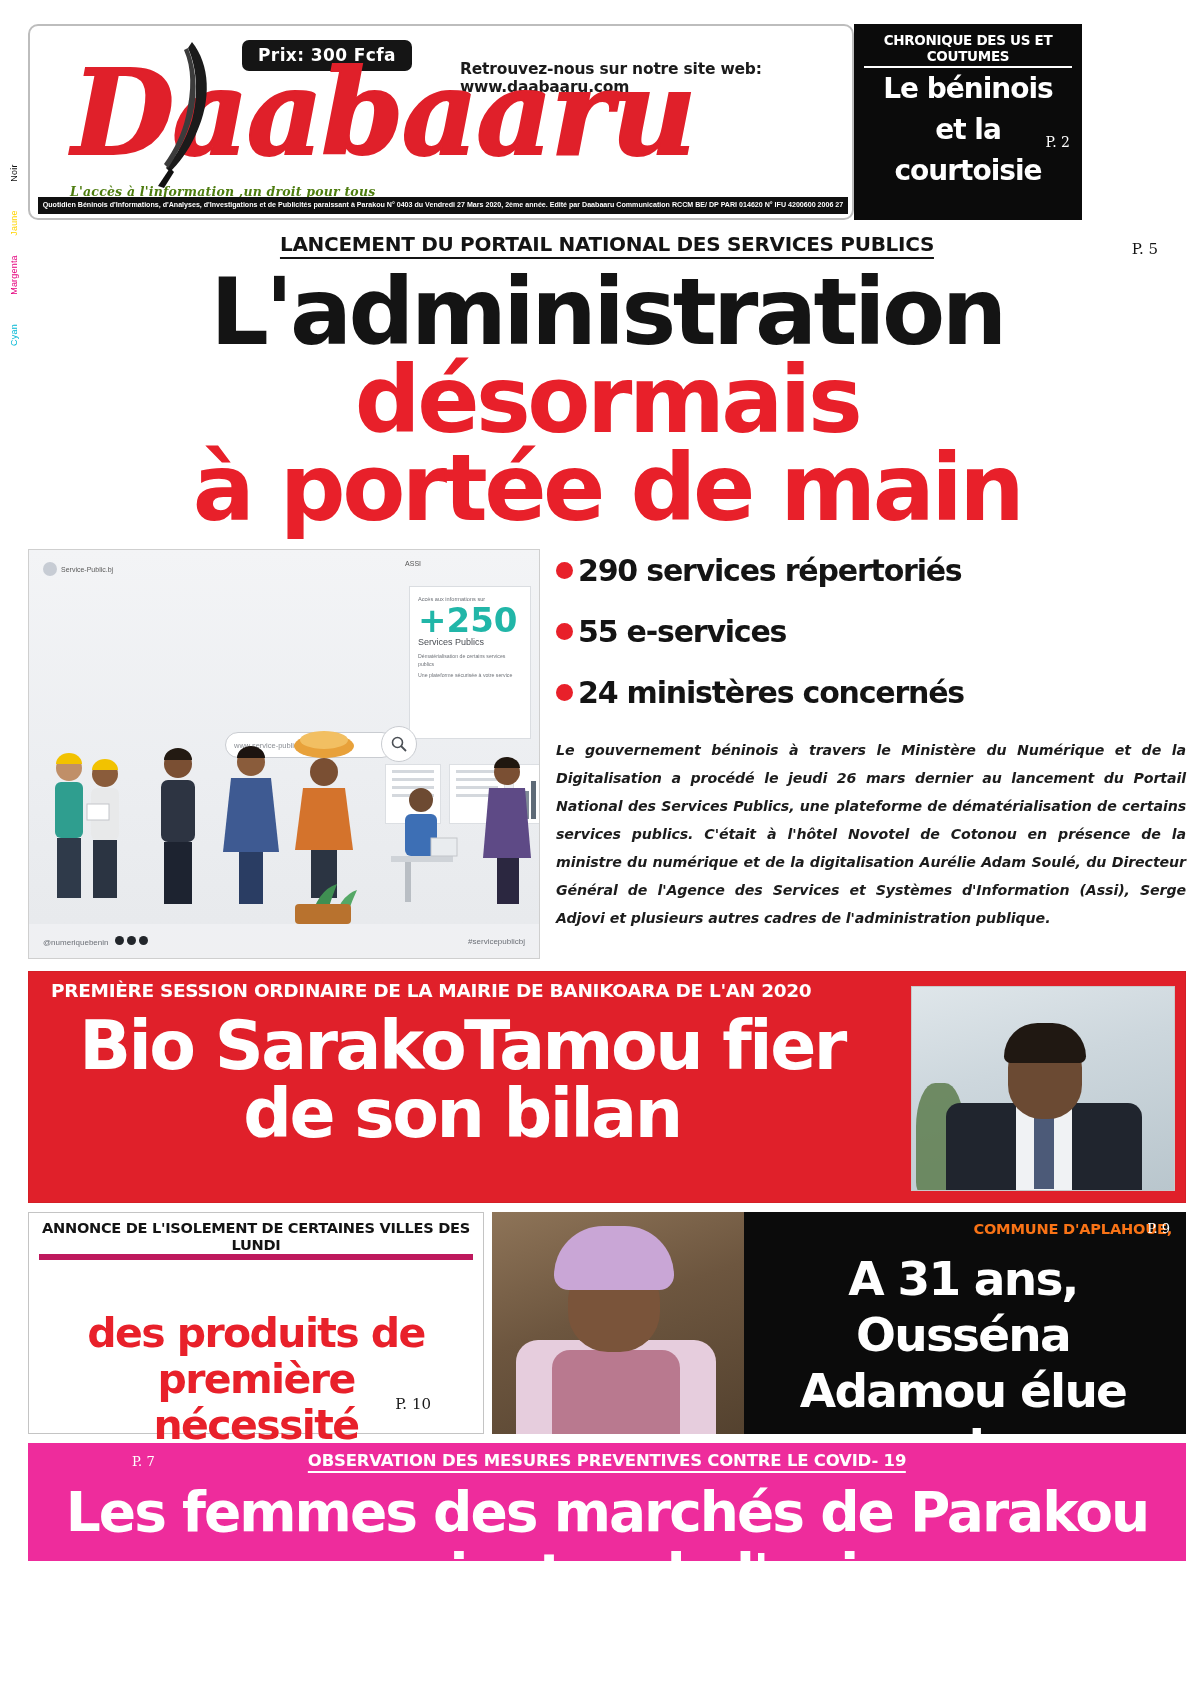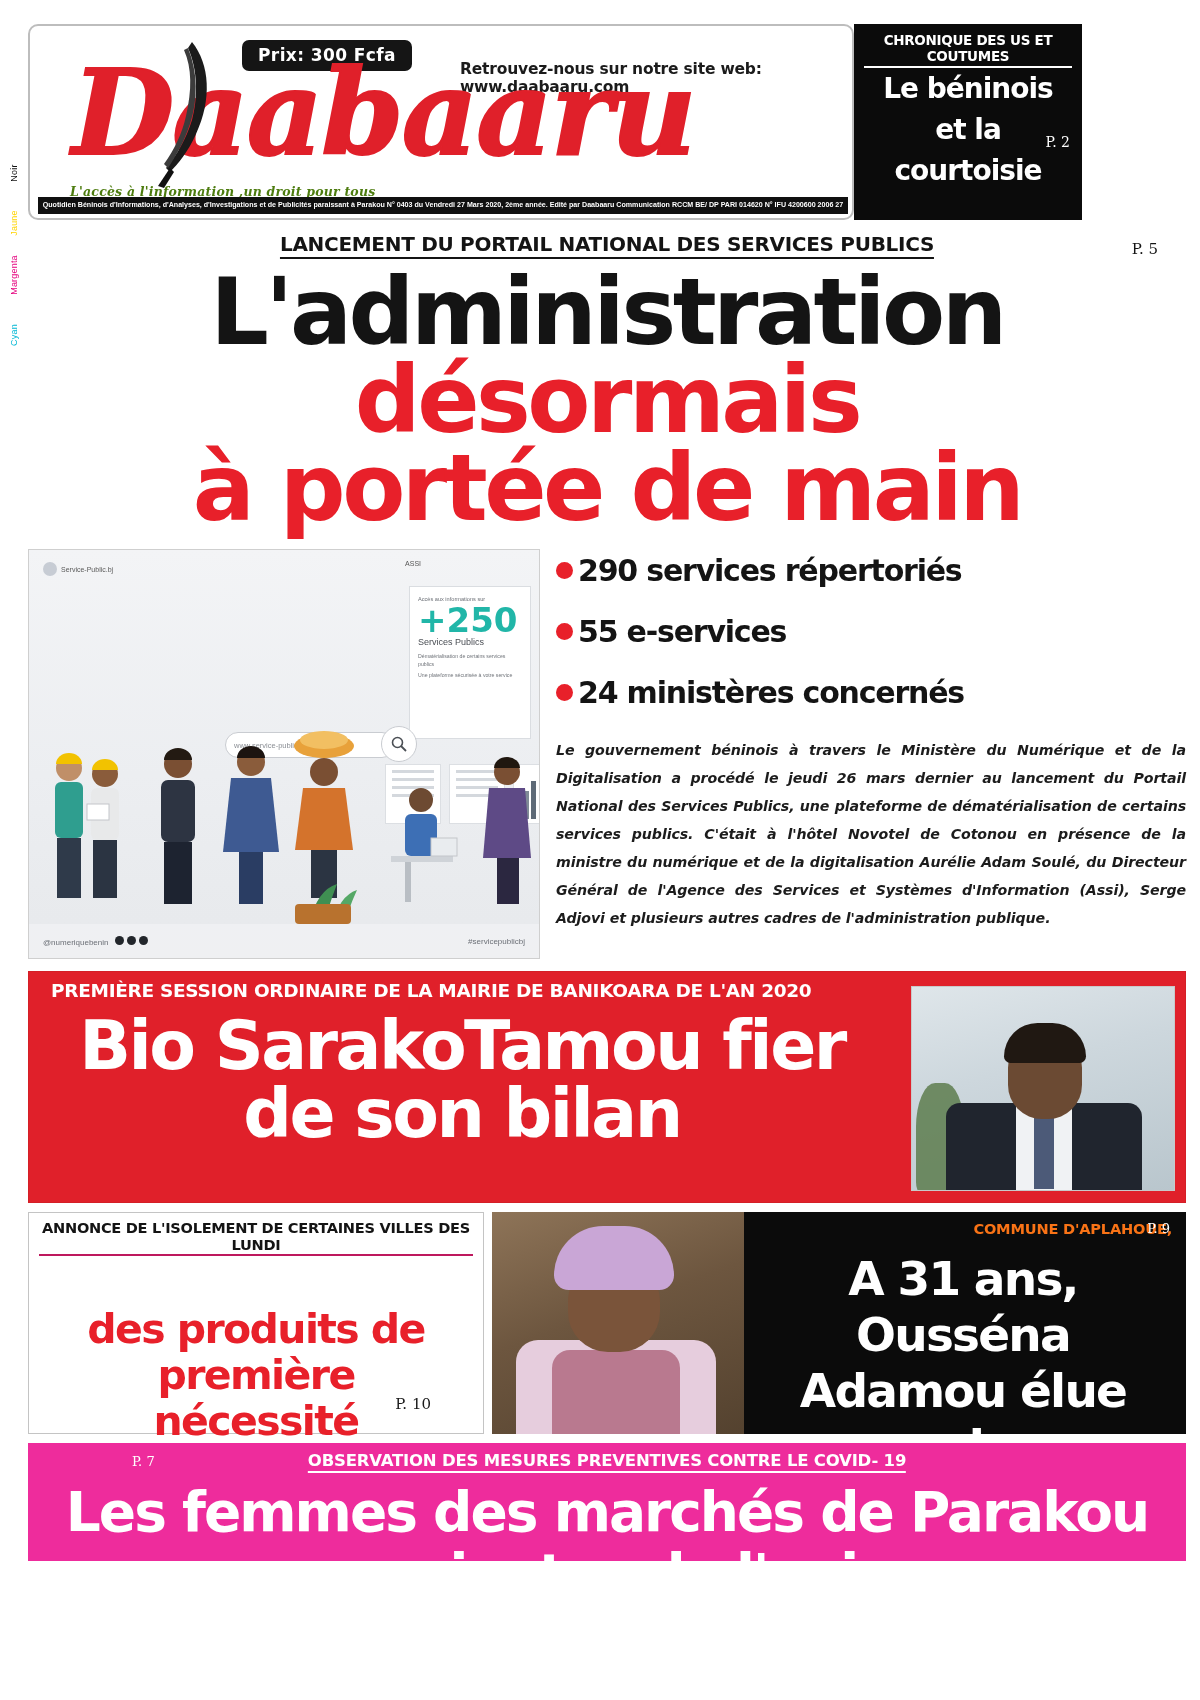--- a/index.html
+++ b/index.html
@@ -215,21 +215,21 @@
 
   
   .trio { display:flex; gap:8px; margin-top:9px; height:222px; }
 
   .flambee {
     width:456px; border:1px solid #c4c4c4; background:#fff;
     padding:6px 10px 0; position:relative;
   }
   .flambee-kicker {
     text-align:center; font-size:14.6px; font-weight:bold; color:#141414;
-    border-bottom:2px solid #be185d; letter-spacing:-.3px;
+    border-bottom:6px solid #be185d; letter-spacing:-.3px;
     padding-bottom:1px; font-family:"DejaVu Sans", sans-serif;
   }
   .flambee-title {
     margin-top:4px; text-align:center; color:#e8202a;
     font-family:"DejaVu Sans", sans-serif; font-weight:bold;
     font-size:41px; line-height:46px; letter-spacing:-1.6px;
   }
   .flambee-page {
     position:absolute; right:52px; bottom:20px;
     font-family:"DejaVu Serif", serif; font-size:15px; color:#1a1a1a;

